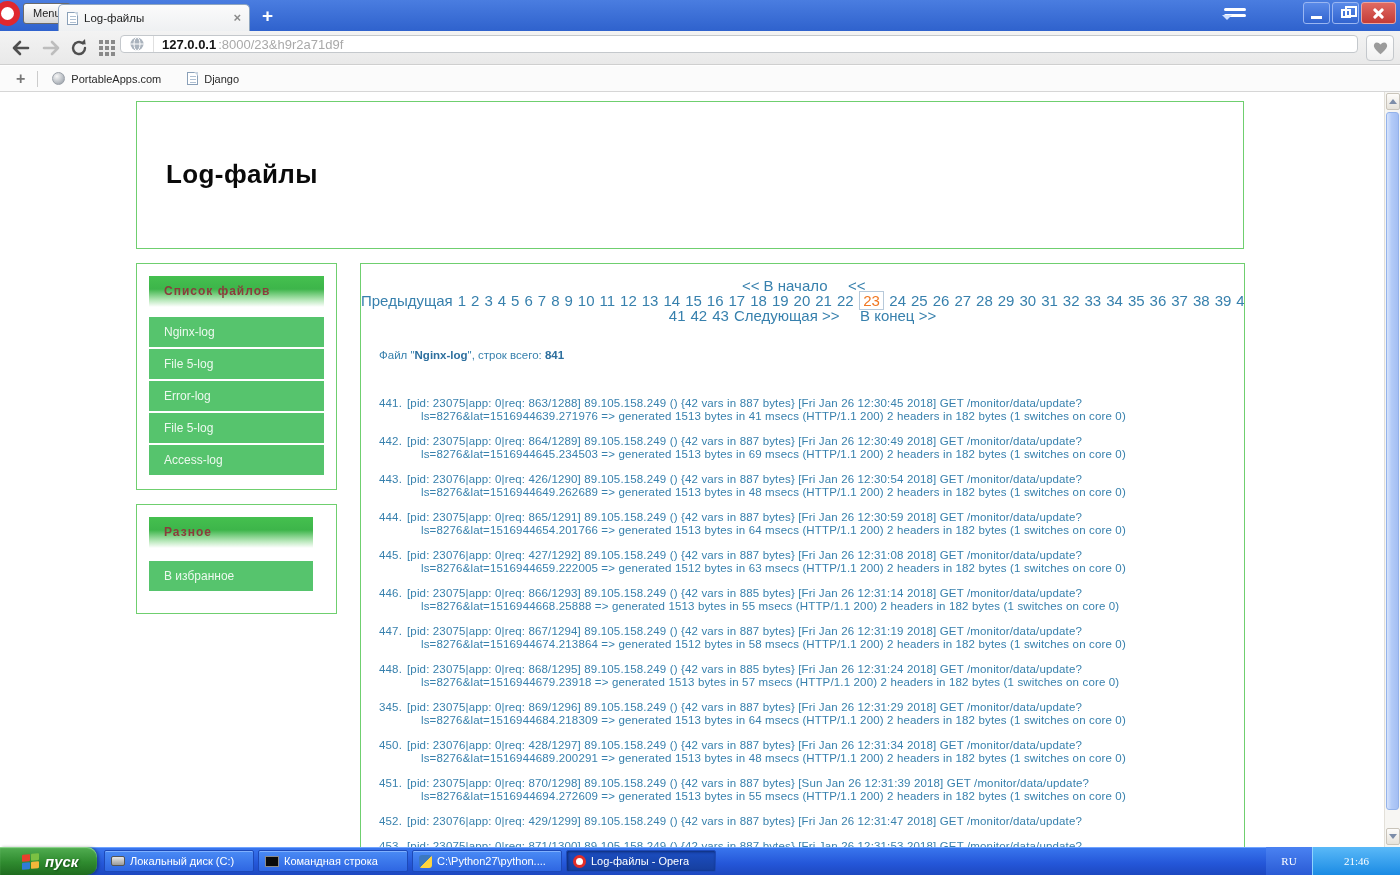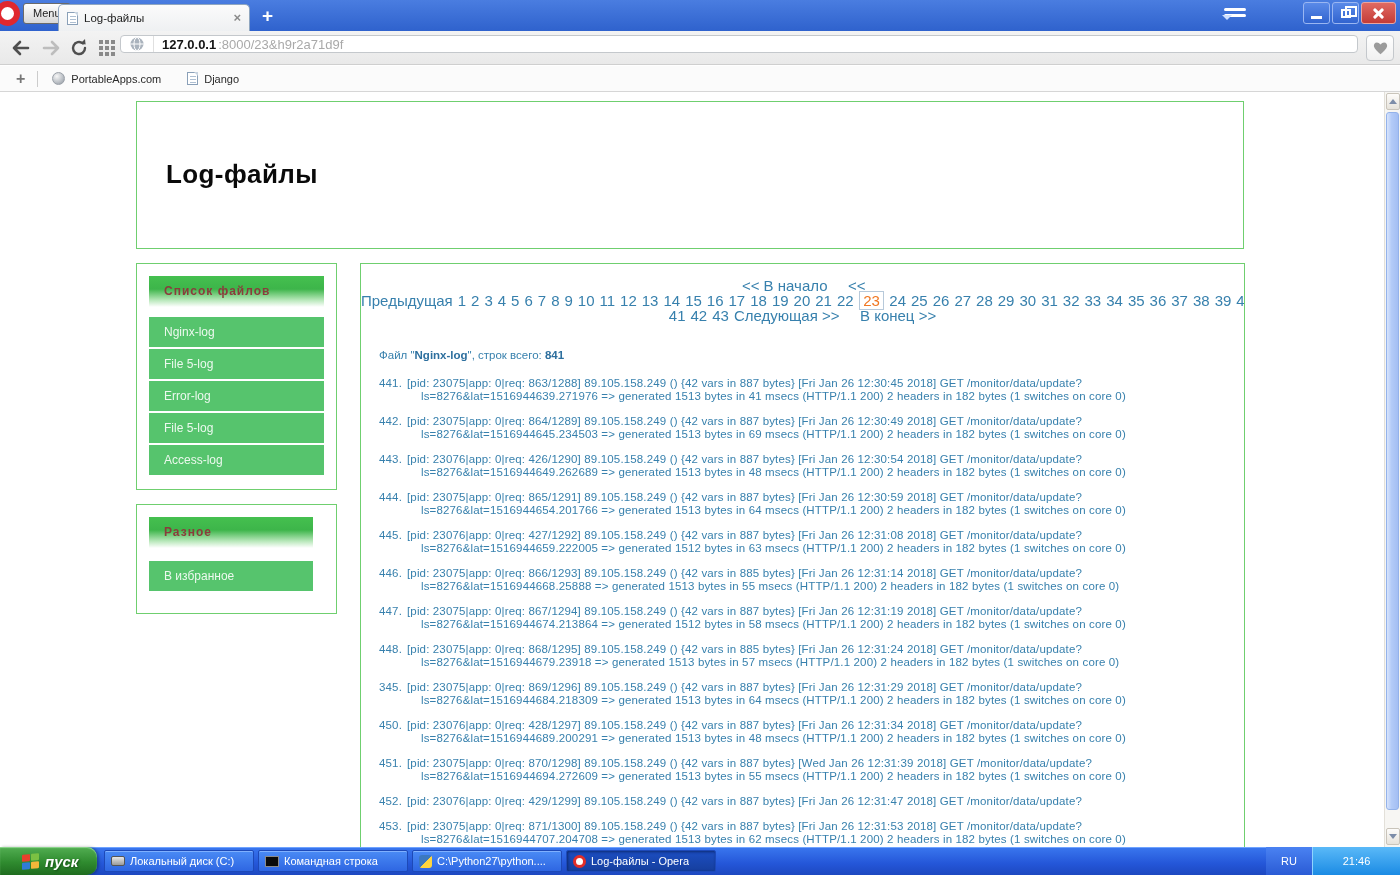--- a/index.html
+++ b/index.html
@@ -80,21 +80,21 @@
   .side-item { display:block; height:30px; line-height:30px; padding-left:15px; background:#56c46d;
     color:#ecf9ee; font-size:12px; margin-bottom:2px; text-decoration:none; }
 
   .main-box { left:360px; top:171px; width:885px; height:800px; padding-top:14px; overflow:hidden; }
   .pagination { text-align:center; font-size:15px; line-height:15px; color:#3780ad; }
   .pg-link { color:#3780ad; text-decoration:none; margin:0 2.5px; }
   .gap-l { margin-left:18px; }
   .pg-current { color:#f07722; border:1px solid #b7c9da; padding:0 3px; margin:0 3px; background:#fff; }
   .file-info { margin:26px 0 0 18px; font-size:11.5px; color:#3780ad; }
   .fi-b { font-weight:bold; color:#2d6f9e; }
-  .log-list { margin-top:16px; }
+  .log-list { margin-top:36px; }
   .log-entry { margin-bottom:12px; }
   .log-link { display:block; padding-left:18px; color:#3780ad; text-decoration:none;
     font-size:11.5px; line-height:13px; white-space:nowrap; letter-spacing:.15px; }
   .log-num { margin-right:5px; }
   .log-line2 { display:block; margin-left:42px; }
 
   
   .scroll { position:absolute; right:0; top:92px; width:16px; height:755px; background:#f7f6f3; border-left:1px solid #e3e0d9; }
   .sb-btn { position:absolute; left:1px; width:14px; height:17px; background:linear-gradient(#fdfcfa,#e7e3db);
     border:1px solid #c9c4ba; border-radius:2px; display:flex; align-items:center; justify-content:center; }
@@ -119,21 +119,21 @@
   .tasks { position:absolute; left:104px; top:3px; height:22px; display:flex; gap:4px; }
   .task { width:150px; height:22px; background:linear-gradient(#4a8bf5,#2e66e2);
     border:1px solid #1d49b8; border-radius:2px; box-shadow:inset 0 1px 0 #7fb0ff;
     color:#fff; font-size:11px; display:flex; align-items:center; gap:5px; padding:0 6px; white-space:nowrap; overflow:hidden; }
   .task.active { background:linear-gradient(#1c4ec2,#163f9e); box-shadow:inset 1px 1px 3px #0d2a70; }
   .task-label { overflow:hidden; text-overflow:clip; }
   .tb-disk-icon { flex:none; width:14px; height:10px; background:linear-gradient(#e8e8e8,#9a9a9a); border:1px solid #555; border-radius:2px; }
   .tb-cmd-icon { flex:none; width:14px; height:11px; background:#0a0a0a; border:1px solid #8a8a8a; font-size:6px; line-height:10px; color:#fff; padding-left:1px; }
   .tb-python-icon { flex:none; width:13px; height:13px; border-radius:3px; background:linear-gradient(135deg,#3b78c0 50%,#ffd53e 50%); }
   .tb-opera-icon { flex:none; width:7px; height:7px; border:3px solid #e22d28; border-radius:50%; background:#fff; box-sizing:content-box; }
-  .tray { position:absolute; right:0; top:0; height:28px; display:flex; align-items:center; }
+  .tray { position:absolute; right:0; top:0; height:28px; display:flex; align-items:center;font-family:Liberation Serif, serif; }
   .lang { width:46px; text-align:center; color:#fff; font-size:11px; background:linear-gradient(#4a82f2,#2a5bd5); height:28px; line-height:28px; }
   .clock { width:88px; height:28px; background:linear-gradient(#5ab9f8,#1b8be4); border-left:1px solid #8fd4ff;
     color:#fff; font-size:11px; display:flex; align-items:center; justify-content:center; }
 </style>
 </head>
 <body>
 
 <div class="titlebar">
   <div class="opera-logo"></div>
   <div class="menu-btn">Menu</div>
@@ -271,21 +271,21 @@
         <div class="log-entry">
           <a class="log-link"><span class="log-num">448.</span><span>[pid: 23075|app: 0|req: 868/1295] 89.105.158.249 () {42 vars in 885 bytes} [Fri Jan 26 12:31:24 2018] GET /monitor/data/update?</span><span class="log-line2">ls=8276&amp;lat=1516944679.23918 =&gt; generated 1513 bytes in 57 msecs (HTTP/1.1 200) 2 headers in 182 bytes (1 switches on core 0)</span></a>
         </div>
         <div class="log-entry">
           <a class="log-link"><span class="log-num">345.</span><span>[pid: 23075|app: 0|req: 869/1296] 89.105.158.249 () {42 vars in 887 bytes} [Fri Jan 26 12:31:29 2018] GET /monitor/data/update?</span><span class="log-line2">ls=8276&amp;lat=1516944684.218309 =&gt; generated 1513 bytes in 64 msecs (HTTP/1.1 200) 2 headers in 182 bytes (1 switches on core 0)</span></a>
         </div>
         <div class="log-entry">
           <a class="log-link"><span class="log-num">450.</span><span>[pid: 23076|app: 0|req: 428/1297] 89.105.158.249 () {42 vars in 887 bytes} [Fri Jan 26 12:31:34 2018] GET /monitor/data/update?</span><span class="log-line2">ls=8276&amp;lat=1516944689.200291 =&gt; generated 1513 bytes in 48 msecs (HTTP/1.1 200) 2 headers in 182 bytes (1 switches on core 0)</span></a>
         </div>
         <div class="log-entry">
-          <a class="log-link"><span class="log-num">451.</span><span>[pid: 23075|app: 0|req: 870/1298] 89.105.158.249 () {42 vars in 887 bytes} [Wed Jan 26 12:31:39 2018] GET /monitor/data/update?</span><span class="log-line2">ls=8276&amp;lat=1516944694.272609 =&gt; generated 1513 bytes in 55 msecs (HTTP/1.1 200) 2 headers in 182 bytes (1 switches on core 0)</span></a>
+          <a class="log-link"><span class="log-num">451.</span><span>[pid: 23075|app: 0|req: 870/1298] 89.105.158.249 () {42 vars in 887 bytes} [Sun Jan 26 12:31:39 2018] GET /monitor/data/update?</span><span class="log-line2">ls=8276&amp;lat=1516944694.272609 =&gt; generated 1513 bytes in 55 msecs (HTTP/1.1 200) 2 headers in 182 bytes (1 switches on core 0)</span></a>
         </div>
         <div class="log-entry">
           <a class="log-link"><span class="log-num">452.</span><span>[pid: 23076|app: 0|req: 429/1299] 89.105.158.249 () {42 vars in 887 bytes} [Fri Jan 26 12:31:47 2018] GET /monitor/data/update?</span></a>
         </div>
         <div class="log-entry">
           <a class="log-link"><span class="log-num">453.</span><span>[pid: 23075|app: 0|req: 871/1300] 89.105.158.249 () {42 vars in 887 bytes} [Fri Jan 26 12:31:53 2018] GET /monitor/data/update?</span><span class="log-line2">ls=8276&amp;lat=1516944707.204708 =&gt; generated 1513 bytes in 62 msecs (HTTP/1.1 200) 2 headers in 182 bytes (1 switches on core 0)</span></a>
         </div>
       </div>
   </div>
 

